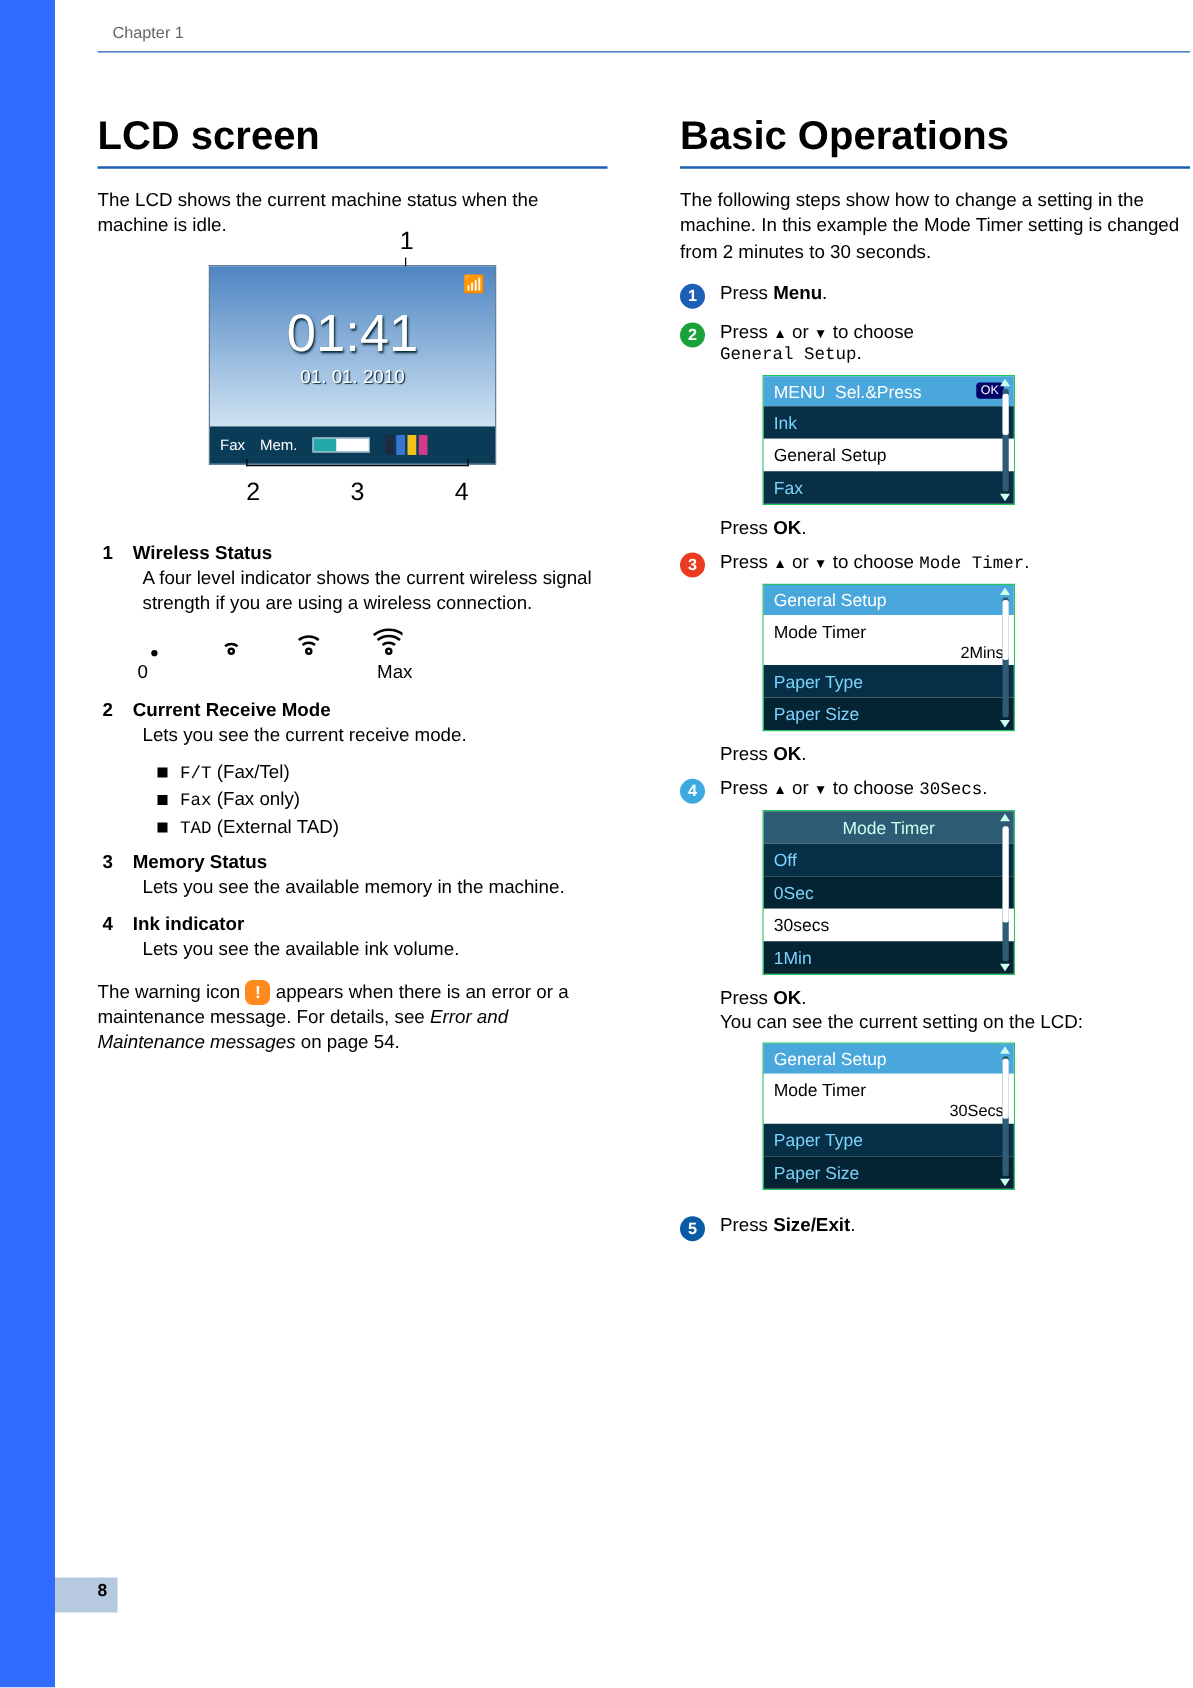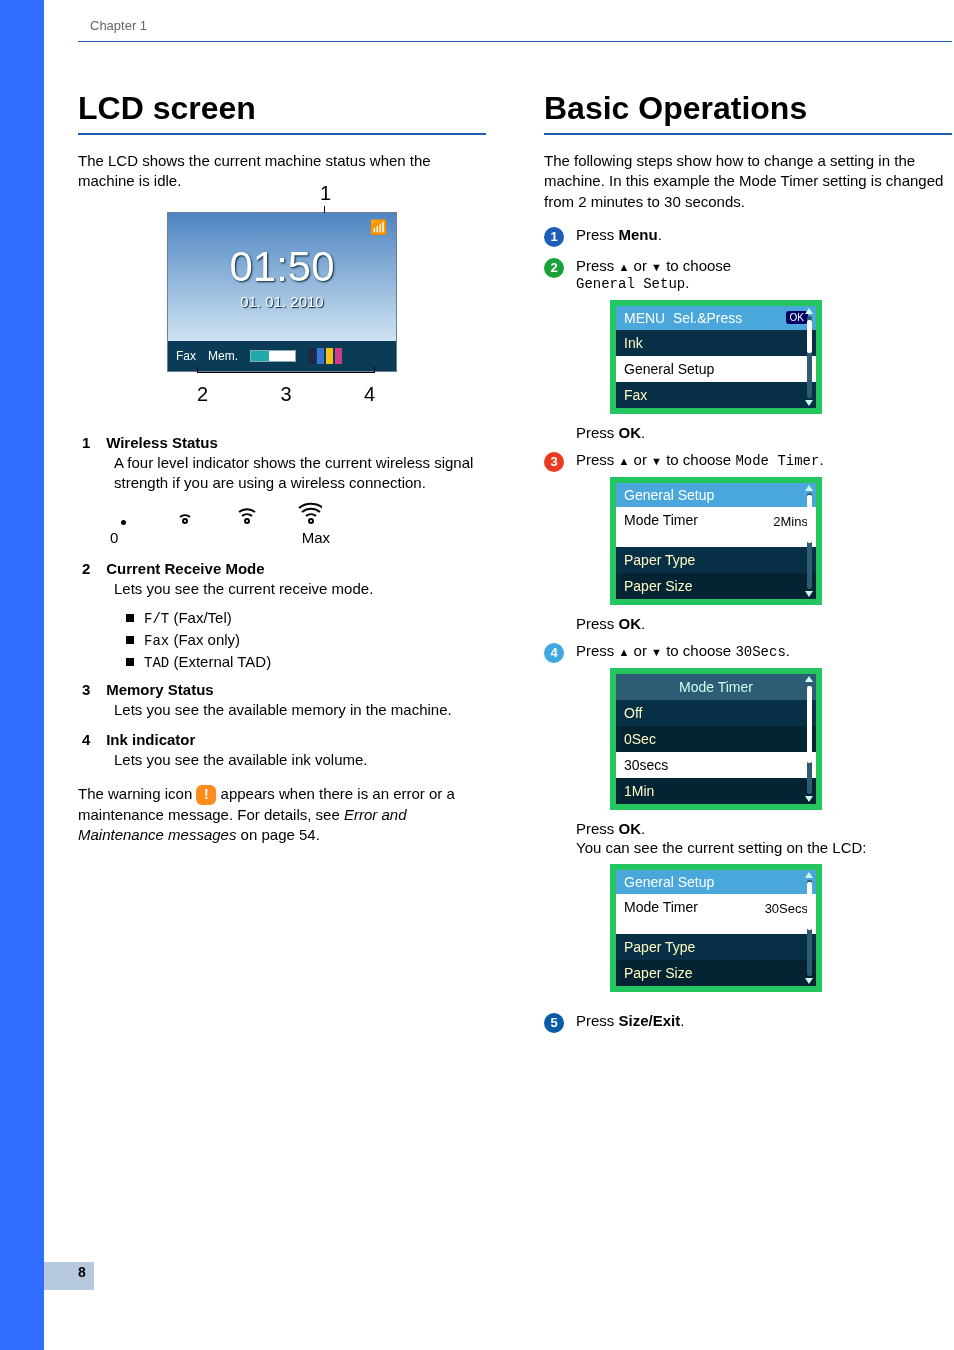--- a/index.html
+++ b/index.html
@@ -43,30 +43,30 @@
   .wifi { width:26px; height:22px; display:inline-flex; align-items:flex-end; justify-content:center; gap:2px; }
   .wifi-dot { width:5px; height:5px; background:#000; border-radius:50%; }
   .wifi-labels { display:flex; justify-content:space-between; width:220px; margin-left:32px; margin-bottom:14px; }
   .warnicon { display:inline-flex; width:20px; height:20px; background:#ff8a1d; border-radius:6px; color:#fff; align-items:center; justify-content:center; font-weight:bold; font-size:14px; vertical-align:middle; }
   .step { display:flex; align-items:flex-start; gap:12px; margin-bottom:10px; }
   .step-badge { width:20px; height:20px; border-radius:50%; display:inline-flex; align-items:center; justify-content:center; color:#fff; font-size:13px; font-weight:bold; flex-shrink:0; margin-top:1px; }
   .c1 { background:#1d5fb6; } .c2 { background:#1aa23a; } .c3 { background:#ea3a1f; } .c4 { background:#3da9e0; } .c5 { background:#0b5aa6; }
   .step-body { flex:1; }
   .arrow { font-size:11px; }
   .bold { font-weight:bold; }
-  .scr { width:200px; margin:8px 0 10px 34px; border:6px solid #22c55e; font-size:14px; }
+  .scr { width:200px; margin:8px 0 10px 34px; border:1px solid #22c55e; font-size:14px; }
   .scr .hdrA { background:#4aa7dc; color:#fff; padding:4px 8px; display:flex; justify-content:space-between; align-items:center; }
   .scr .hdrB { background:#2d5c74; color:#cfe; padding:5px 8px; text-align:center; }
   .ok-badge { background:#006; color:#fff; font-size:10px; padding:1px 4px; border-radius:3px; }
-  .scr .row { padding:5px 8px; color:#fef9c3; position:relative; }
+  .scr .row { padding:5px 8px; color:#7dd3fc; position:relative; }
   .scr .row.dark { background:#073046; }
   .scr .row.darker { background:#052433; }
   .scr .row.light { background:#fff; color:#000; }
   .scr .row.sel { background:#fff; color:#000; }
-  .scr .val { position:absolute; right:8px; bottom:18px; font-size:13px;margin-top:28px; }
+  .scr .val { position:absolute; right:8px; bottom:3px; font-size:13px;margin-top:28px; }
   .scr-scroll { position:absolute; right:2px; top:2px; bottom:2px; width:10px; display:flex; flex-direction:column; align-items:center; }
   .scr-wrap { position:relative; }
   .scrollbar { width:5px; flex:1; background:#2d5c74; margin:2px 0; border-radius:2px; position:relative; }
   .scrollbar .thumb { position:absolute; left:0; right:0; background:#fff; border-radius:2px; }
   .tri { width:0; height:0; border-left:4px solid transparent; border-right:4px solid transparent; }
   .tri.up { border-bottom:6px solid #cfe; } .tri.down { border-top:6px solid #cfe; }
   .footer-page { position:absolute; left:78px; bottom:70px; font-weight:bold; font-size:14px; }
   .footer-stub { position:absolute; left:44px; bottom:60px; width:50px; height:28px; background:#b6c9df; }
 </style>
 </head>
@@ -84,21 +84,21 @@
         <h2>LCD screen</h2>
         <hr class="rule">
         <p>The LCD shows the current machine status when the machine is idle.</p>
 
         <div class="lcd">
           <div class="callout1">1</div>
           <div class="callline"></div>
           <div class="lcd-inner">
             <div class="lcd-sky">
               <span class="wifi-small">📶</span>
-              <div class="lcd-time">01:50</div>
+              <div class="lcd-time">01:41</div>
               <div class="lcd-date">01. 01. 2010</div>
             </div>
             <div class="lcd-bar">
               <span>Fax</span>
               <span>Mem.</span>
               <span class="mem-gauge"></span>
               <span class="ink-cells">
                 <span style="background:#1e2a44"></span>
                 <span style="background:#3a74d0"></span>
                 <span style="background:#f2c21a"></span>

